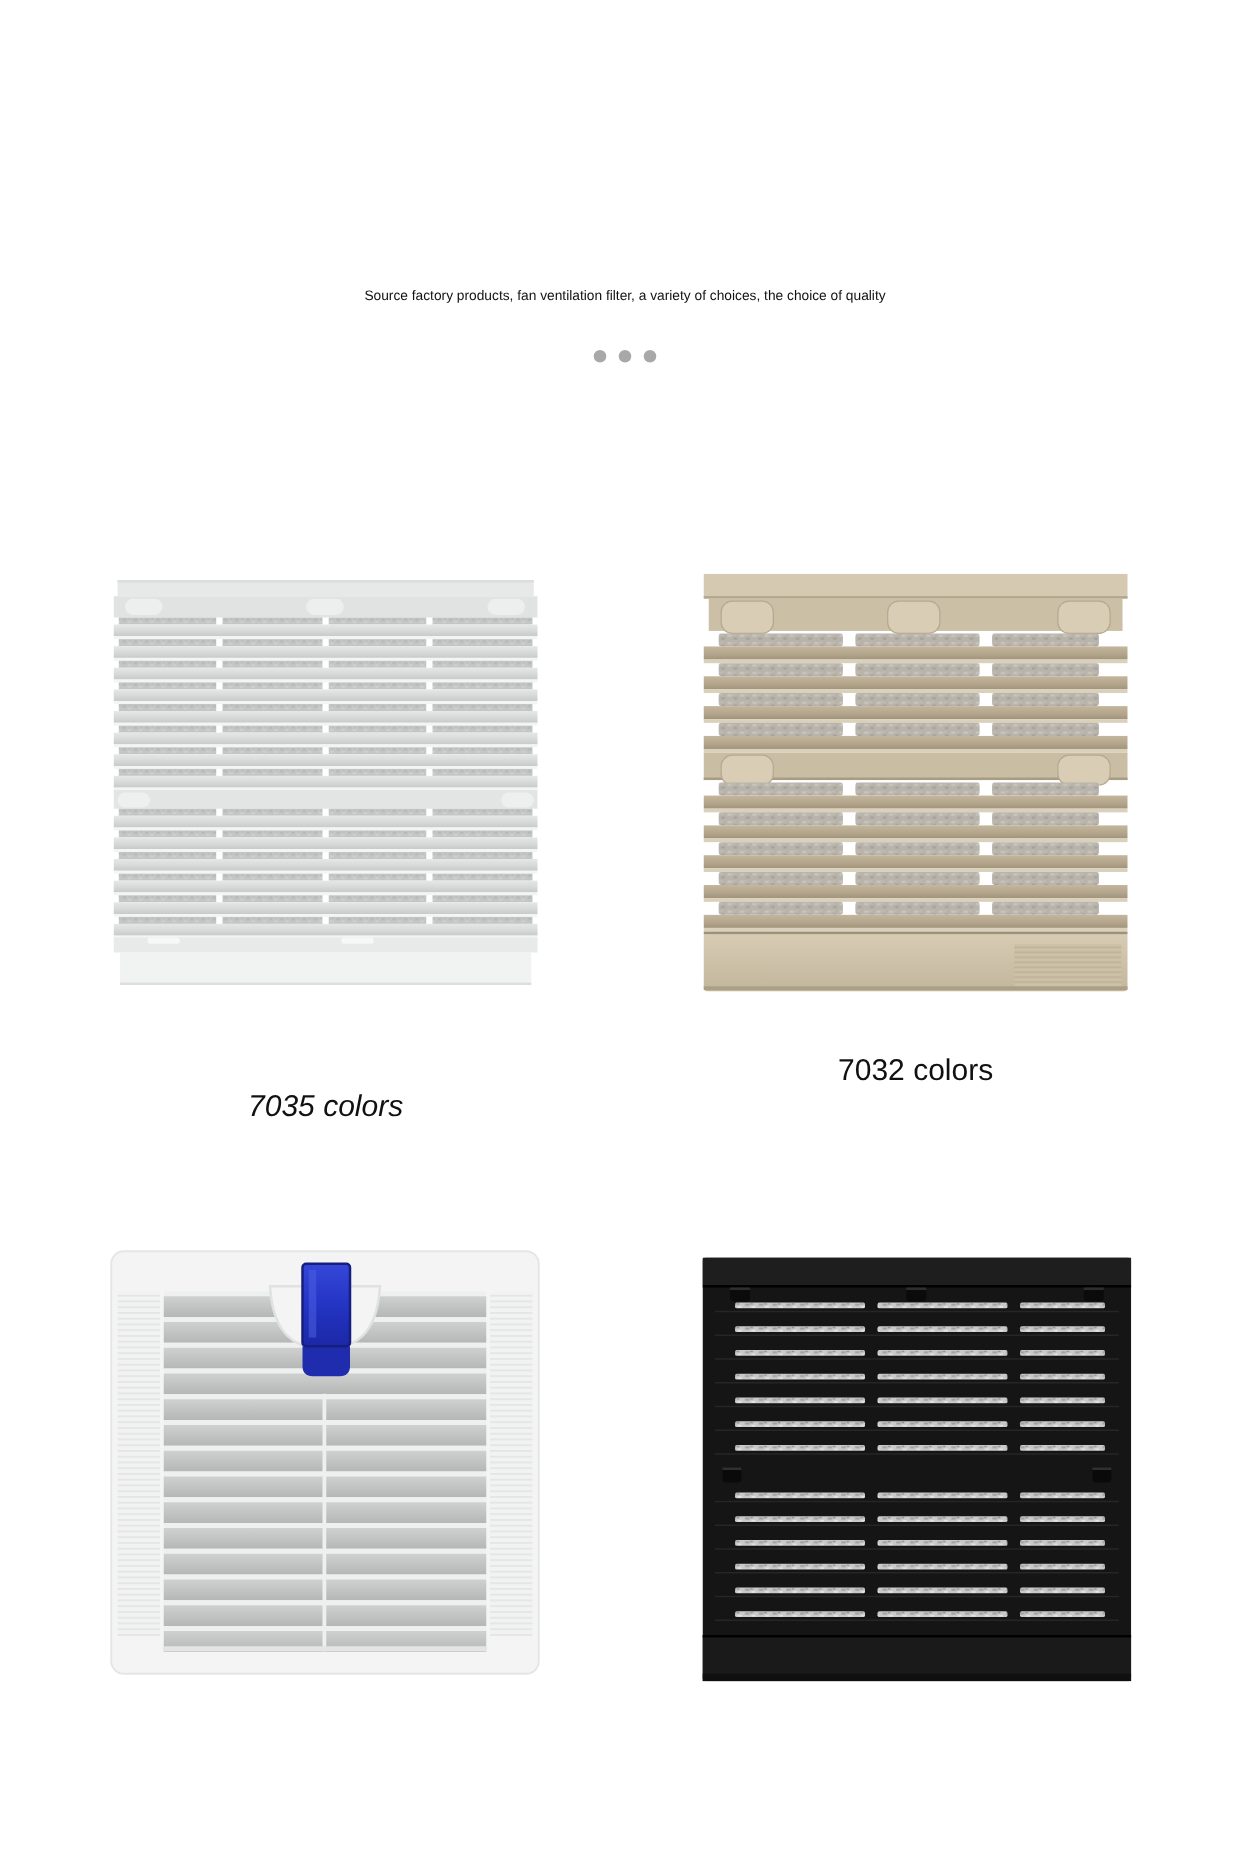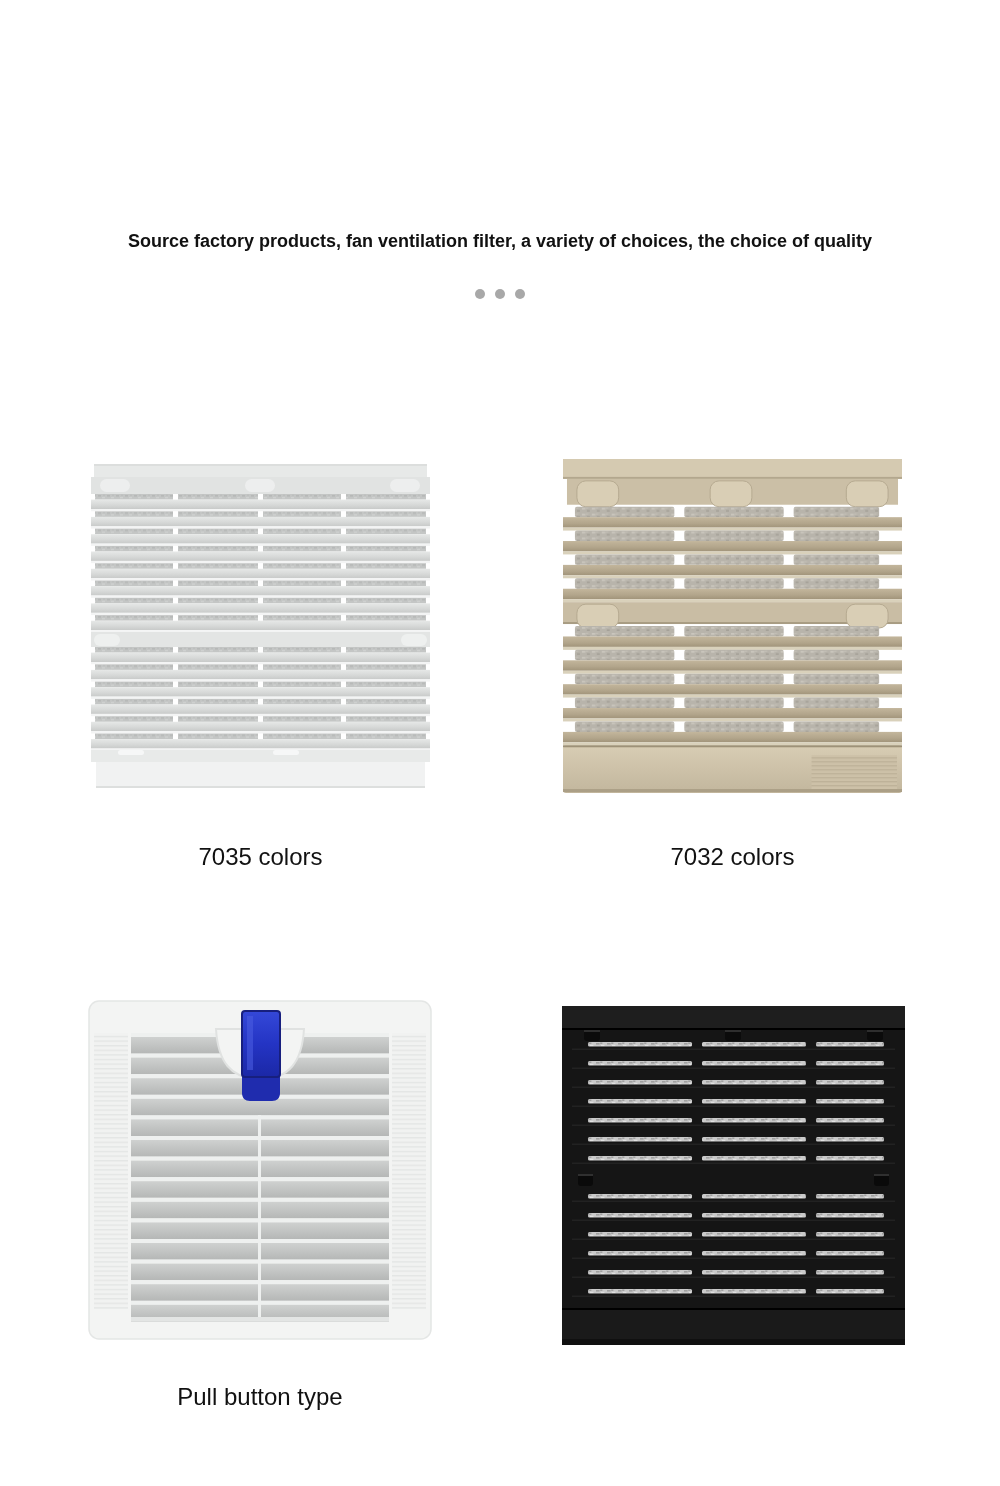--- a/index.html
+++ b/index.html
@@ -12,40 +12,40 @@
     font-family:"Liberation Sans", sans-serif;
     position:relative;
     overflow:hidden;
   }
   .header { text-align:center; padding-top:197px; }
   .title {
     margin:0; font-size:46px; font-weight:700; letter-spacing:0.5px;
     color:var(--text); line-height:1.2;
   }
   .subtitle {
-    margin:33px 0 15px 0; font-size:18px; font-weight:700; color:var(--text);
+    margin:33px 0 15px 0; font-size:11px; font-weight:400; color:var(--text);
     line-height:1.3;
   }
   .dots { margin-top:36px; height:10px; line-height:10px; }
   .dot {
     display:inline-block; width:10px; height:10px; border-radius:50%;
     background:var(--dot); margin:0 5px; vertical-align:top;
   }
   .grid { position:absolute; left:0; top:0; width:1000px; height:1486px; }
   .cell { position:absolute; }
   .cell svg { display:block; width:100%; height:100%; }
   #cell-7035 { left:88px;  top:458px;  width:345px; height:335px; }
   #cell-7032 { left:560px; top:459px;  width:345px; height:338px; }
   #cell-pull { left:88px;  top:999px;  width:344px; height:344px; }
   #cell-black{ left:562px; top:1006px; width:343px; height:339px; }
   .caption {
     position:absolute; text-align:center; font-size:24px; font-weight:400;
     color:var(--text); line-height:1.2;
   }
-  #cap-7035 { left:88px;  top:843px;  width:345px; }
+  #cap-7035 { left:88px;  top:872px;  width:345px;font-style:italic; }
   #cap-7032 { left:560px; top:843px;  width:345px; }
   #cap-pull { left:88px;  top:1383px; width:344px; }
   #cap-black{ left:562px; top:1383px; width:343px; }
 
   
   .fill-p1-frame { fill:var(--p7035_frame); }
   .fill-p1-gap   { fill:var(--p7035_gap); }
   .fill-p2-frame { fill:var(--p7032_frame); }
   .fill-p2-gap   { fill:var(--p7032_gap); }
   .fill-p3-frame { fill:var(--pull_frame); }
@@ -276,15 +276,14 @@
         <use href="#p4unit" y="264"></use>
         <use href="#p4unit" y="283"></use>
       <rect x="0" y="302" width="343" height="37" fill="#1a1a1a"></rect>
       <rect x="0" y="302" width="343" height="2" fill="#000000"></rect>
       <rect x="0" y="333" width="343" height="6" fill="#101010"></rect>
     </svg>
   </figure>
 
   <figcaption class="caption" id="cap-7035">7035 colors</figcaption>
   <figcaption class="caption" id="cap-7032">7032 colors</figcaption>
-  <figcaption class="caption" id="cap-pull">Pull button type</figcaption>
 
 </main>
 
 </body></html>

